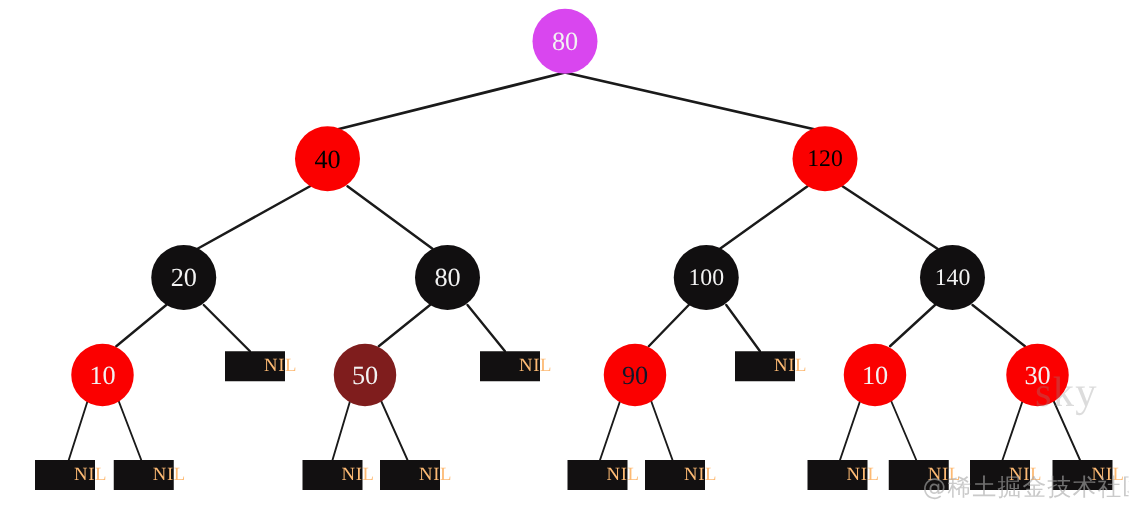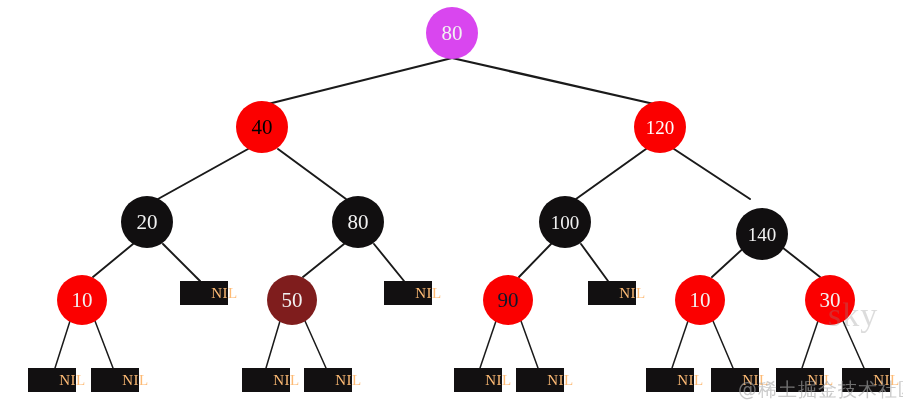--- a/index.html
+++ b/index.html
@@ -105,33 +105,33 @@
       </g>
   </svg>
 
   <div id="nodes-group">
       <div class="node black" style="left: 426px; top: 7px; width: 52px; height: 52px; font-size: 21px; background: #d946ef; color: rgb(242, 242, 242);">
         <span>80</span>
       </div>
       <div class="node red" style="left: 236px; top: 101px; width: 52px; height: 52px; font-size: 21px; background: rgb(251, 0, 0); color: #000000;">
         <span>40</span>
       </div>
-      <div class="node red" style="left: 634px; top: 101px; width: 52px; height: 52px; font-size: 19px; background: rgb(251, 0, 0); color: #ffffff;">
+      <div class="node red" style="left: 634px; top: 101px; width: 52px; height: 52px; font-size: 19px; background: rgb(251, 0, 0); color: #000000;">
         <span>120</span>
       </div>
       <div class="node black" style="left: 121px; top: 196px; width: 52px; height: 52px; font-size: 21px; background: rgb(17, 15, 16); color: rgb(242, 242, 242);">
         <span>20</span>
       </div>
       <div class="node black" style="left: 332px; top: 196px; width: 52px; height: 52px; font-size: 21px; background: rgb(17, 15, 16); color: rgb(242, 242, 242);">
         <span>80</span>
       </div>
       <div class="node black" style="left: 539px; top: 196px; width: 52px; height: 52px; font-size: 19px; background: rgb(17, 15, 16); color: rgb(242, 242, 242);">
         <span>100</span>
       </div>
-      <div class="node black" style="left: 736px; top: 208px; width: 52px; height: 52px; font-size: 19px; background: rgb(17, 15, 16); color: rgb(242, 242, 242);">
+      <div class="node black" style="left: 736px; top: 196px; width: 52px; height: 52px; font-size: 19px; background: rgb(17, 15, 16); color: rgb(242, 242, 242);">
         <span>140</span>
       </div>
       <div class="node red" style="left: 57px; top: 275px; width: 50px; height: 50px; font-size: 21px; background: rgb(251, 0, 0); color: rgb(242, 242, 242);">
         <span>10</span>
       </div>
       <div class="node red" style="left: 267px; top: 275px; width: 50px; height: 50px; font-size: 21px; background: #7f1d1d; color: rgb(242, 242, 242);">
         <span>50</span>
       </div>
       <div class="node red" style="left: 483px; top: 275px; width: 50px; height: 50px; font-size: 21px; background: rgb(251, 0, 0); color: #0f172a;">
         <span>90</span>

